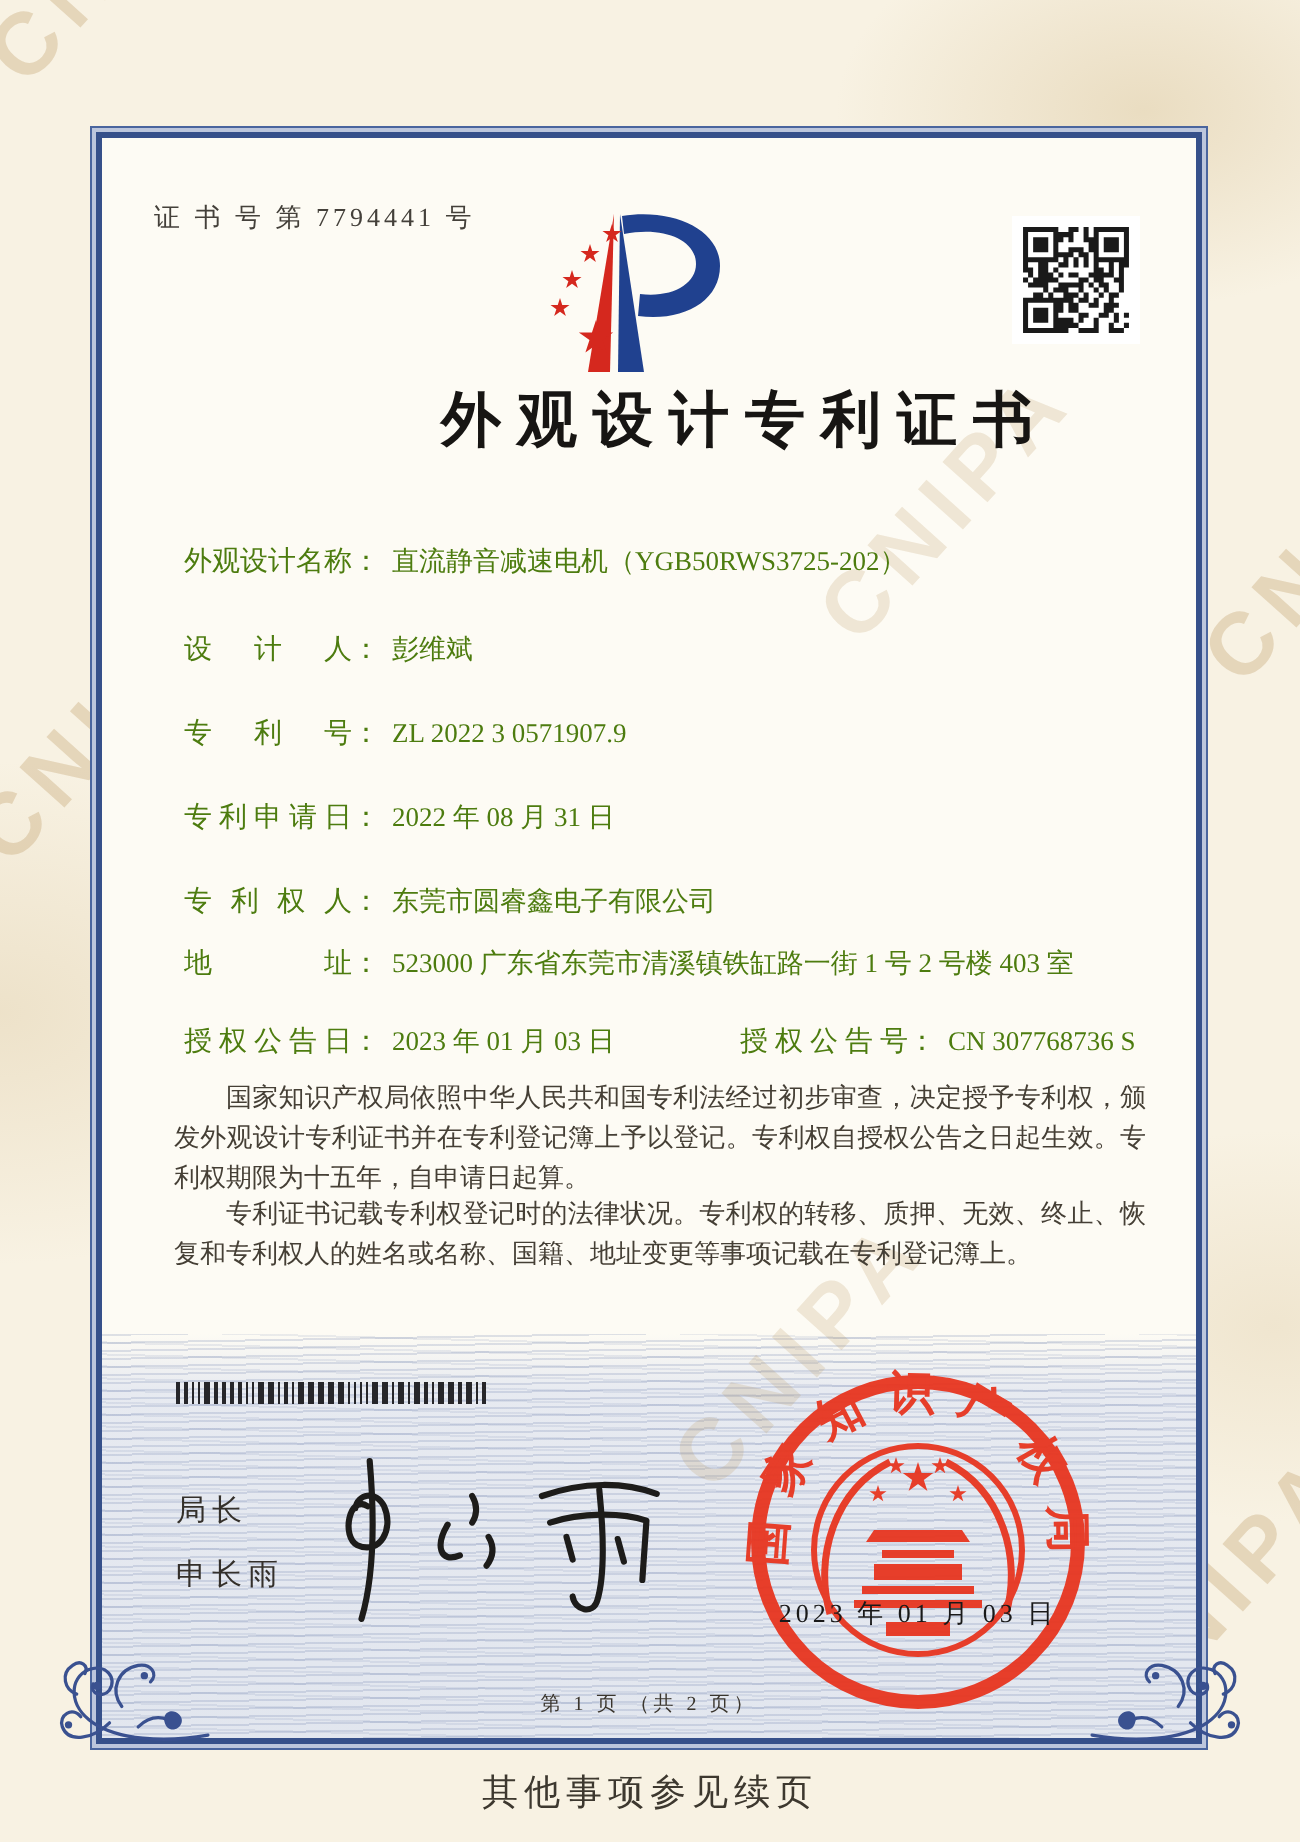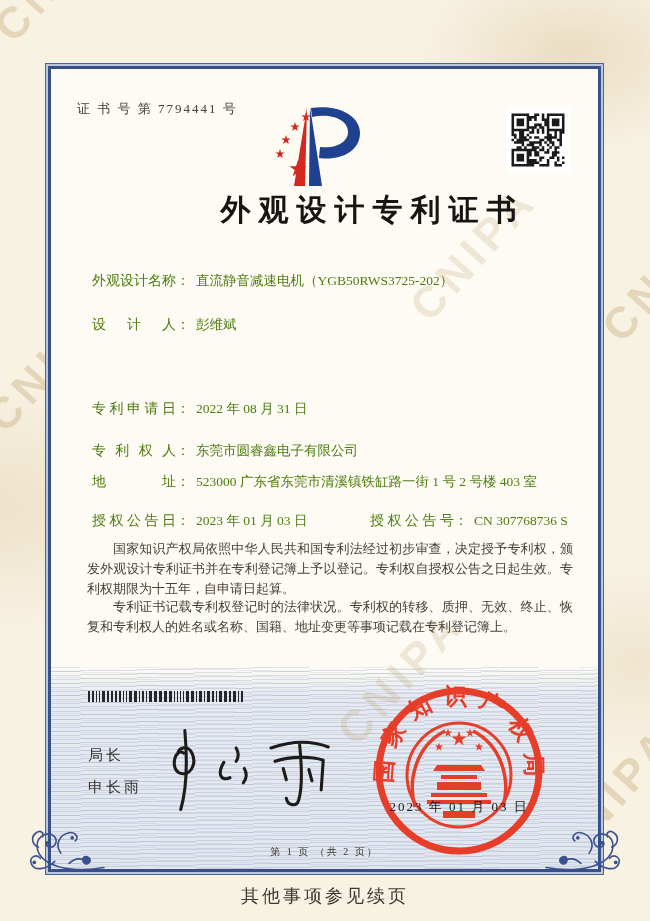--- a/index.html
+++ b/index.html
@@ -100,20 +100,23 @@
     </svg>
 
     <div class="content" id="title">外观设计专利证书</div>
 
     <div class="content frow" style="top:203px;">
       <span class="flabel">外观设计名称</span><span class="fcolon">：</span><span class="fvalue">直流静音减速电机（YGB50RWS3725-202）</span>
     </div>
     <div class="content frow" style="top:247px;">
       <span class="flabel">设计人</span><span class="fcolon">：</span><span class="fvalue">彭维斌</span>
     </div>
+    <div class="content frow" style="top:289px;">
+      <span class="flabel">专利号</span><span class="fcolon">：</span><span class="fvalue">ZL 2022 3 0571907.9</span>
+    </div>
     <div class="content frow" style="top:331px;">
       <span class="flabel">专利申请日</span><span class="fcolon">：</span><span class="fvalue">2022 年 08 月 31 日</span>
     </div>
     <div class="content frow" style="top:373px;">
       <span class="flabel">专利权人</span><span class="fcolon">：</span><span class="fvalue">东莞市圆睿鑫电子有限公司</span>
     </div>
     <div class="content frow" style="top:404px;">
       <span class="flabel">地址</span><span class="fcolon">：</span><span class="fvalue">523000 广东省东莞市清溪镇铁缸路一街 1 号 2 号楼 403 室</span>
     </div>
 

